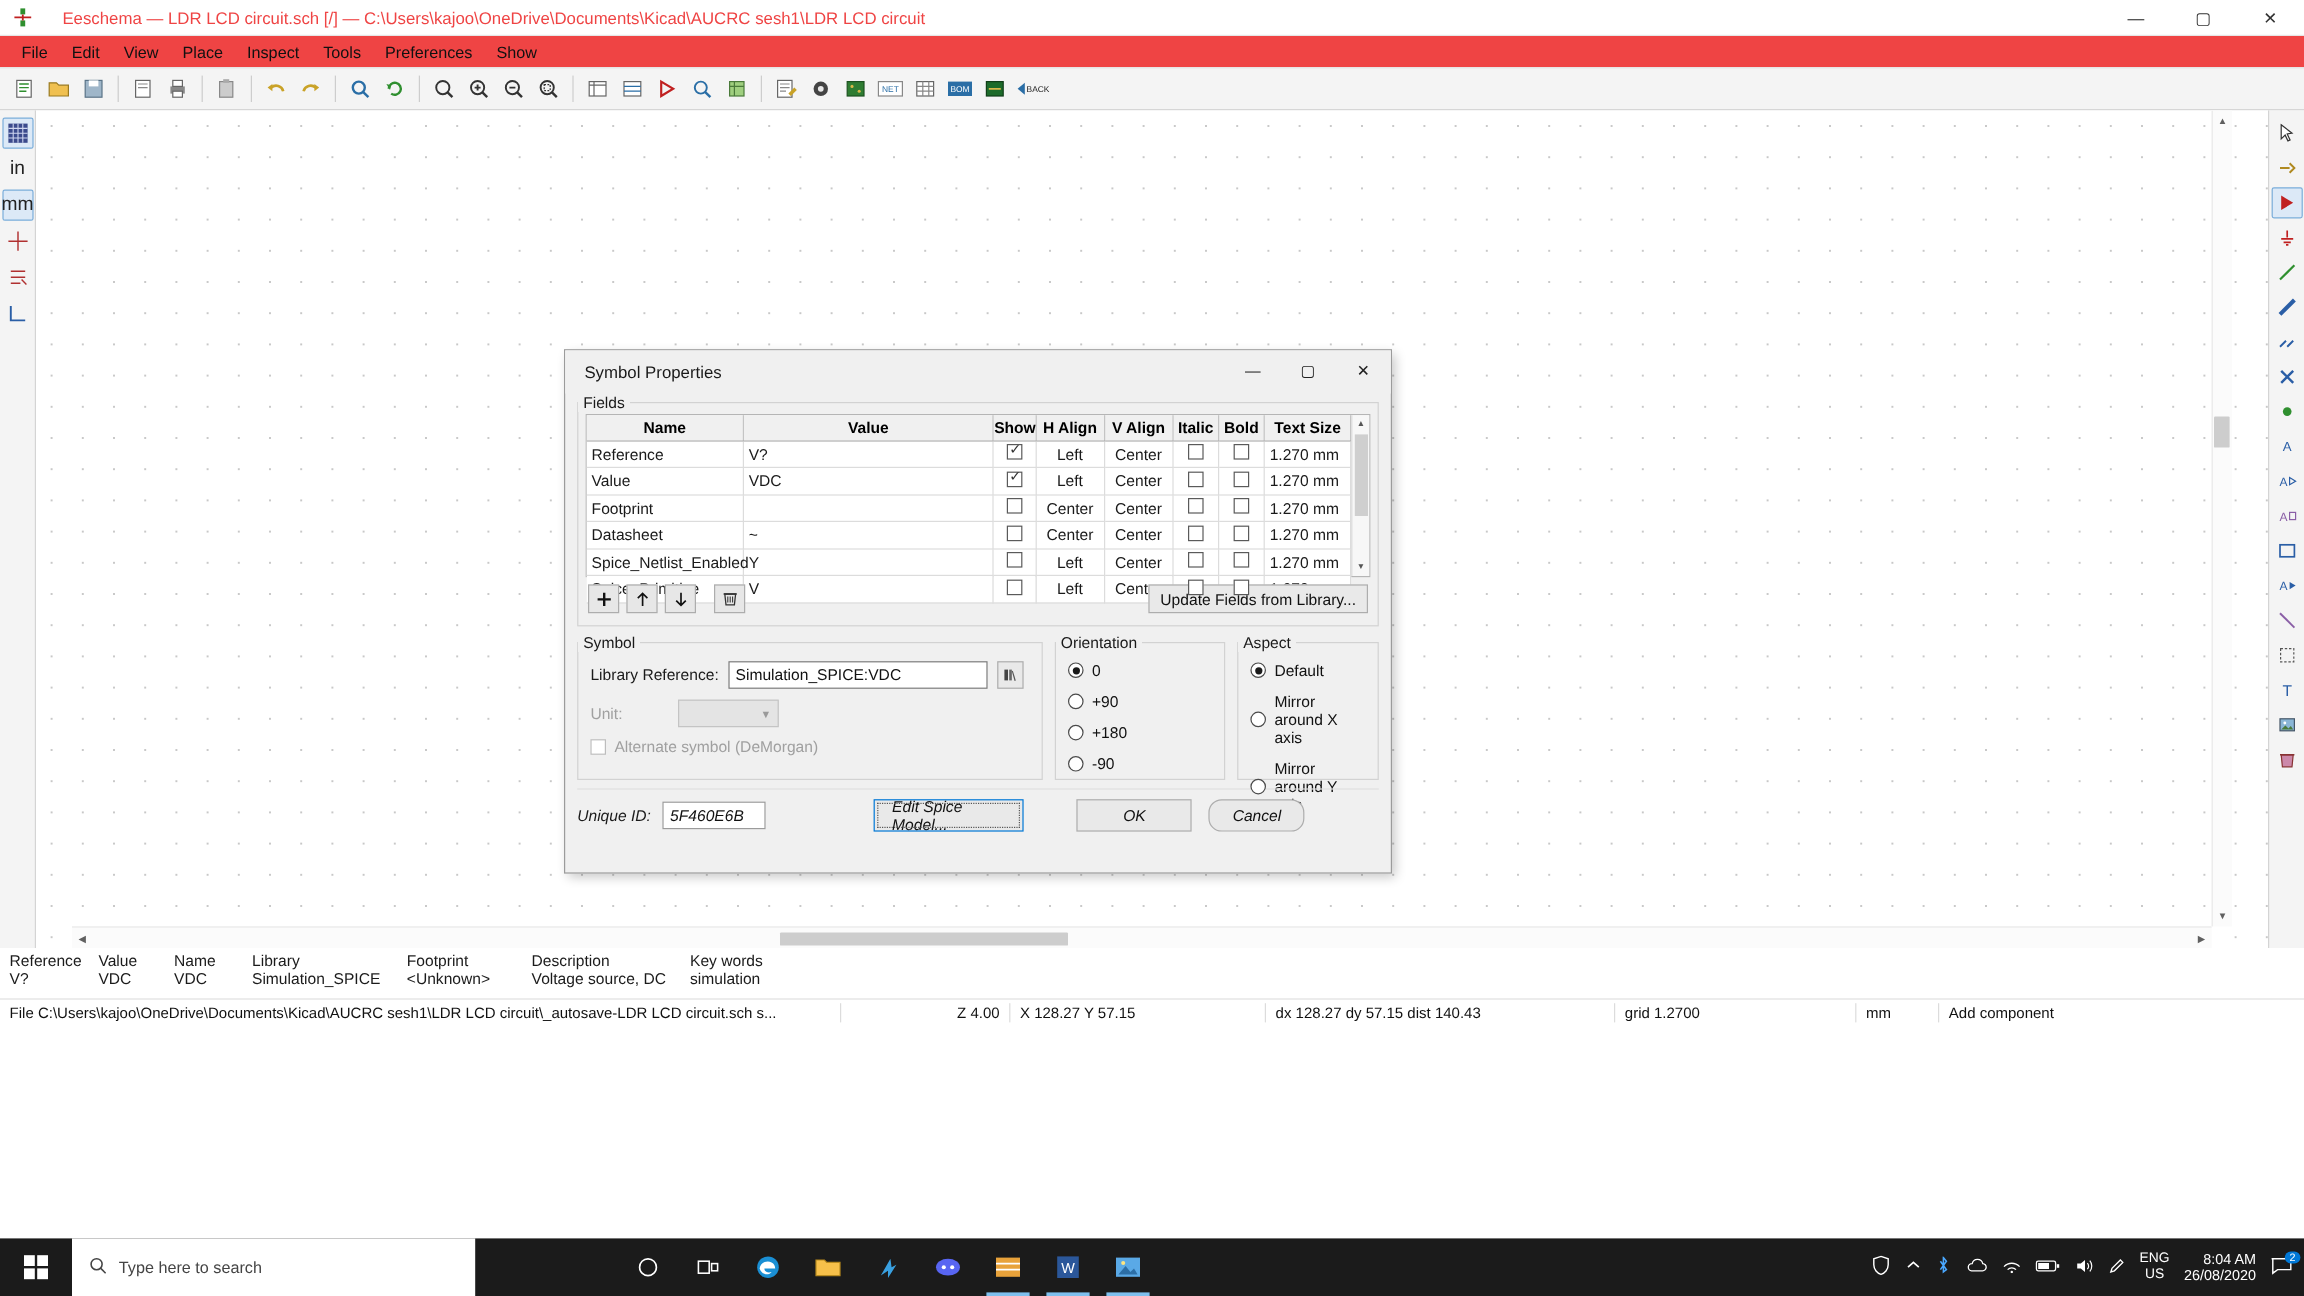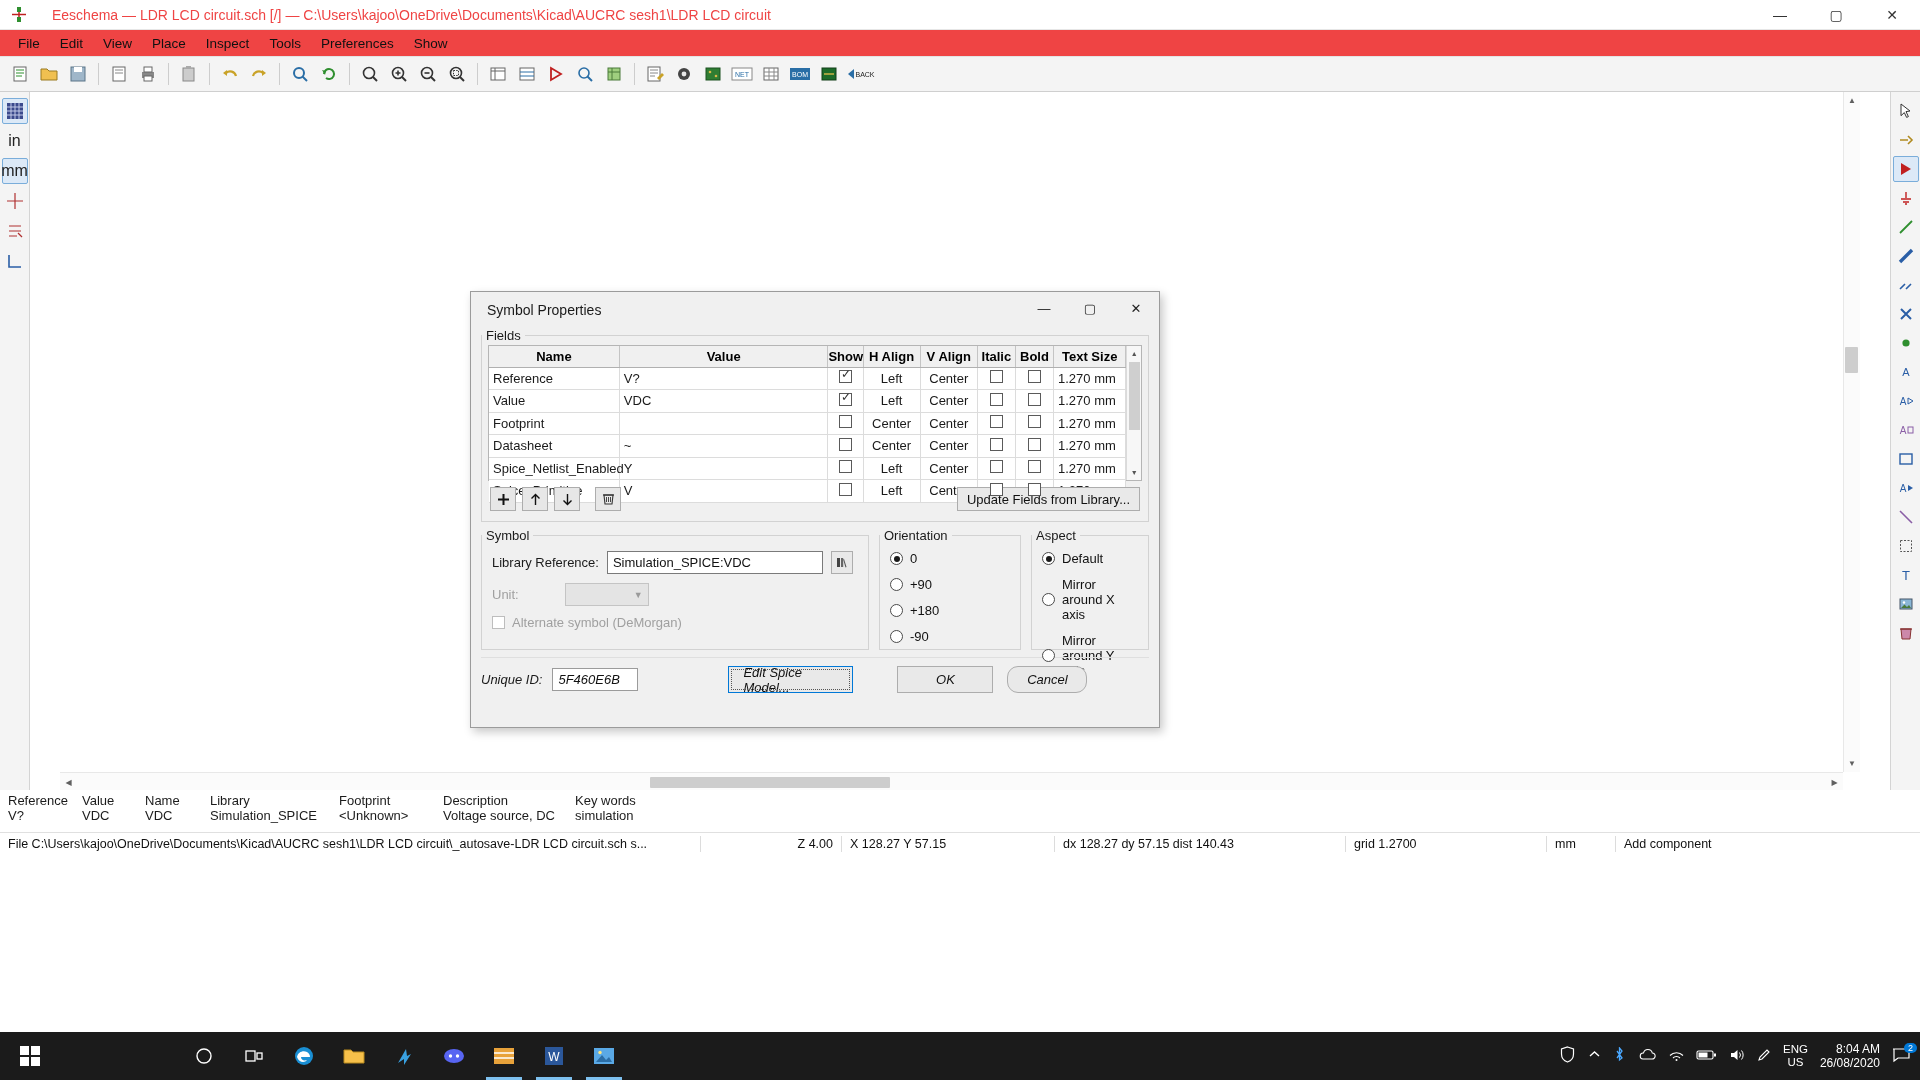--- a/index.html
+++ b/index.html
@@ -780,20 +780,29 @@
 </div>
 
 <div class="taskbar">
   <div class="start">
     <div class="winlogo">
         <i></i>
         <i></i>
         <i></i>
         <i></i>
       </div>
+  </div>
+  <div class="searchbox">
+    <span>
+      <svg width="15" height="15" viewBox="0 0 15 15">
+          <circle cx="6.5" cy="6.5" r="4.6" stroke="#444" fill="none" stroke-width="1.3"></circle>
+          <line x1="10" y1="10" x2="14" y2="14" stroke="#444" stroke-width="1.3"></line>
+        </svg>
+    </span>
+    <span>Type here to search</span>
   </div>
   <div class="tb-apps">
     <div class="tapp">
         <svg width="20" height="20" viewBox="0 0 20 20">
           <circle cx="10" cy="10" r="7" stroke="#fff" fill="none" stroke-width="1.4"></circle>
         </svg>
       </div>
     <div class="tapp">
         <svg width="20" height="20" viewBox="0 0 20 20">
           <rect x="2" y="5" width="9" height="10" stroke="#fff" fill="none" stroke-width="1.3"></rect>

